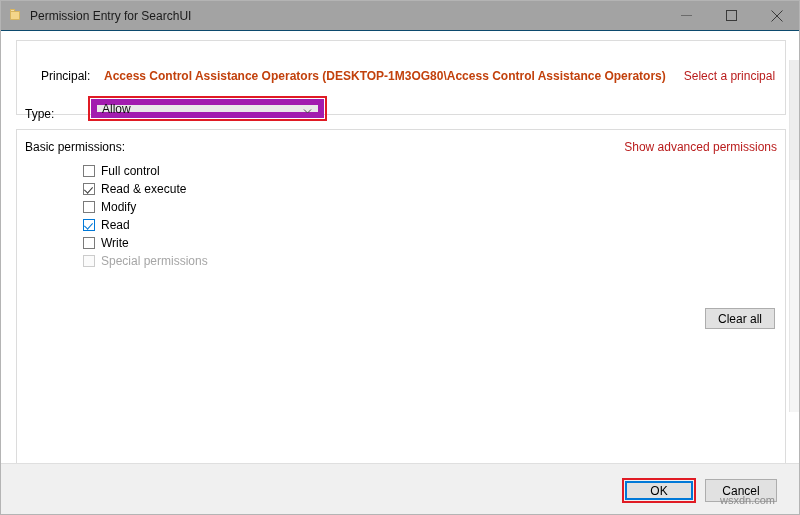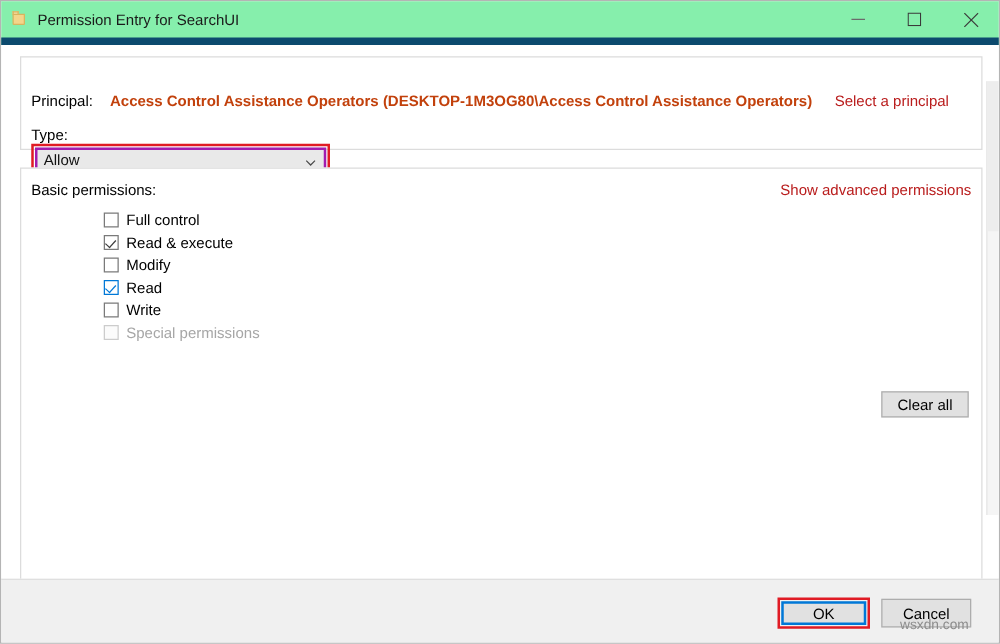--- a/index.html
+++ b/index.html
@@ -24,24 +24,24 @@
     border: 1px solid #b4b4b4;
     box-sizing: border-box;
     display: flex;
     flex-direction: column;
   }
 
   
   .titlebar {
     height: 29px;
     min-height: 29px;
-    background: #86efac;
-    display: flex;
-    position: relative;
-    border-bottom: 6px solid #0c4a6e;
+    background: #a3a3a3;
+    display: flex;
+    position: relative;
+    border-bottom: 1px solid #0c4a6e;
   }
   .title-left {
     display: flex;
     align-items: center;
     padding-left: 8px;
     gap: 8px;
   }
   .folder-icon {
     width: 13px;
     height: 13px;
@@ -115,21 +115,21 @@
   }
   #group-permissions {
     left: 15px;
     top: 98px;
     width: 770px;
     height: 340px;
   }
 
   .row-principal {
     position: absolute;
-    left: 8px;
+    left: 24px;
     top: 28px;
     display: flex;
     align-items: center;
     white-space: nowrap;
   }
   .lbl-principal {
     width: 63px;
     font-size: 12px;
     color: #000;
   }
@@ -144,39 +144,38 @@
     font-size: 12px;
     text-decoration: none;
     cursor: pointer;
   }
 
   .row-type {
     position: absolute;
     left: 8px;
     top: 55px;
     display: flex;
-    align-items: flex-start;
-    flex-direction: column;
+    align-items: flex-end;
   }
   .lbl-type {
     width: 63px;
     font-size: 12px;
     color: #000;
   }
   .redbox {
     border: 2px solid #e01b24;
     box-sizing: border-box;
     padding: 1px;
     display: inline-block;
   }
   .combo {
     width: 233px;
     height: 19px;
     background: #e9e9e9;
-    border: 2px solid #a21caf;
+    border: 6px solid #a21caf;
     box-sizing: border-box;
     display: flex;
     align-items: center;
     position: relative;
     cursor: pointer;
   }
   .combo-text {
     padding-left: 5px;
     font-size: 12px;
     color: #111;

